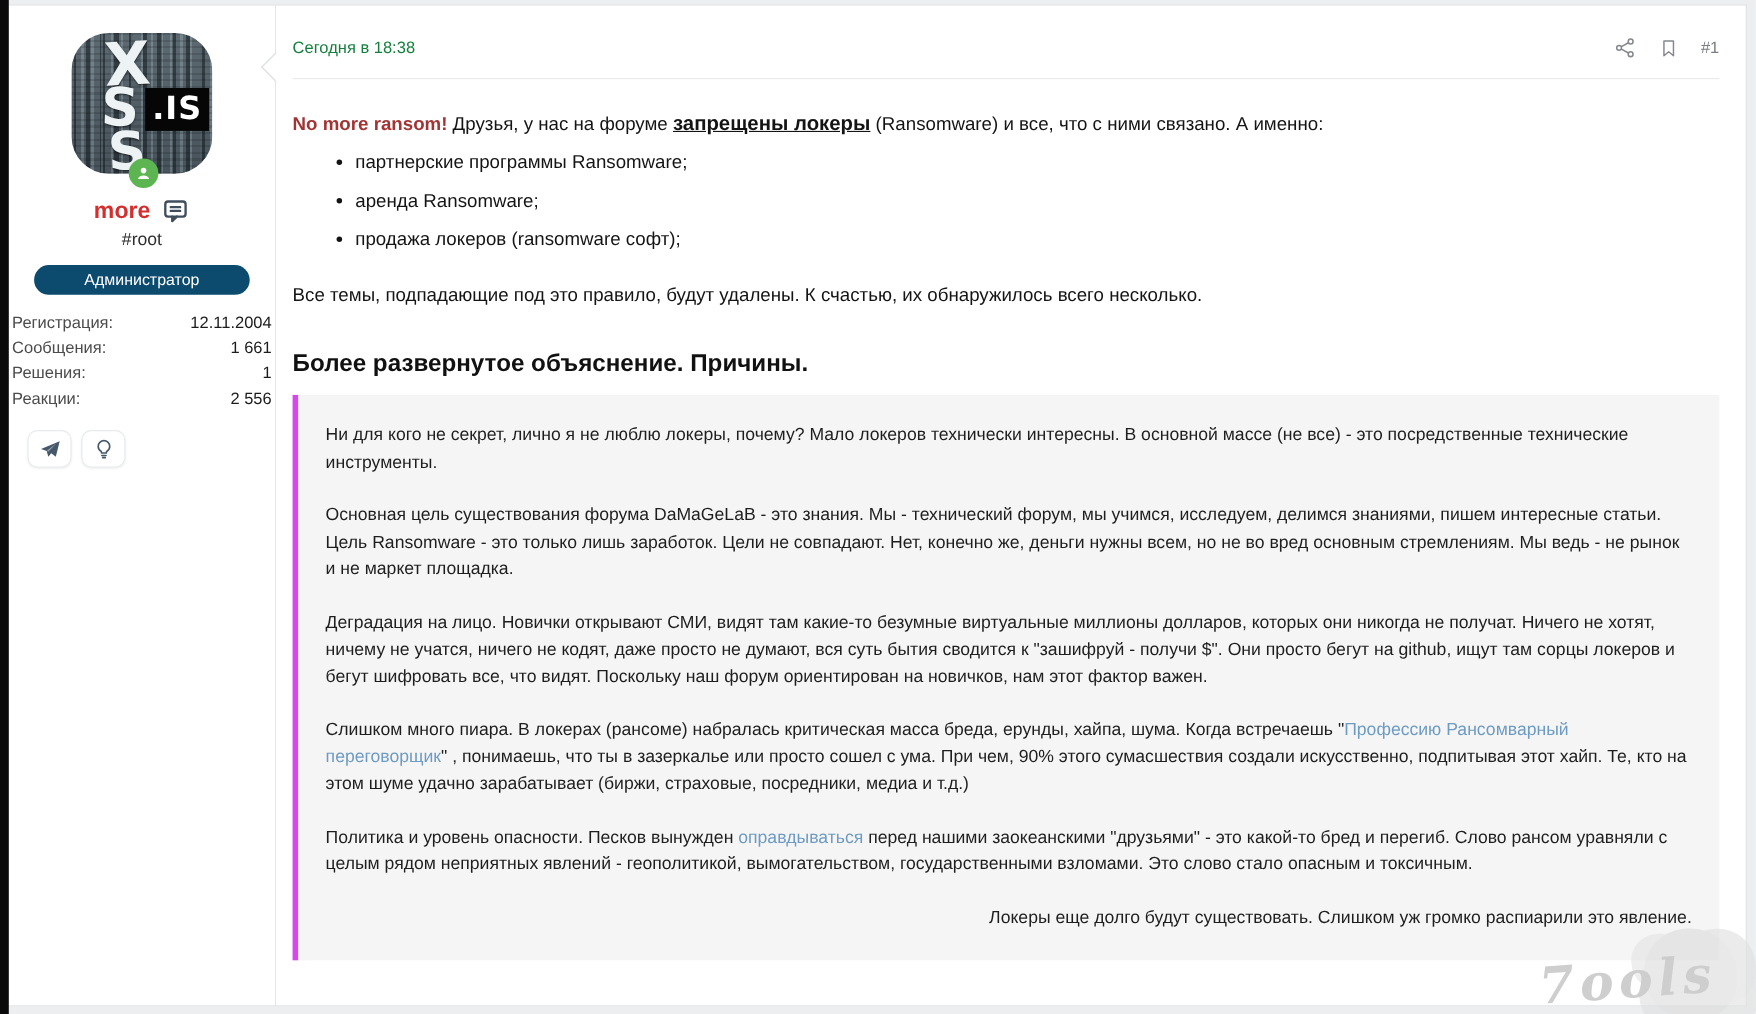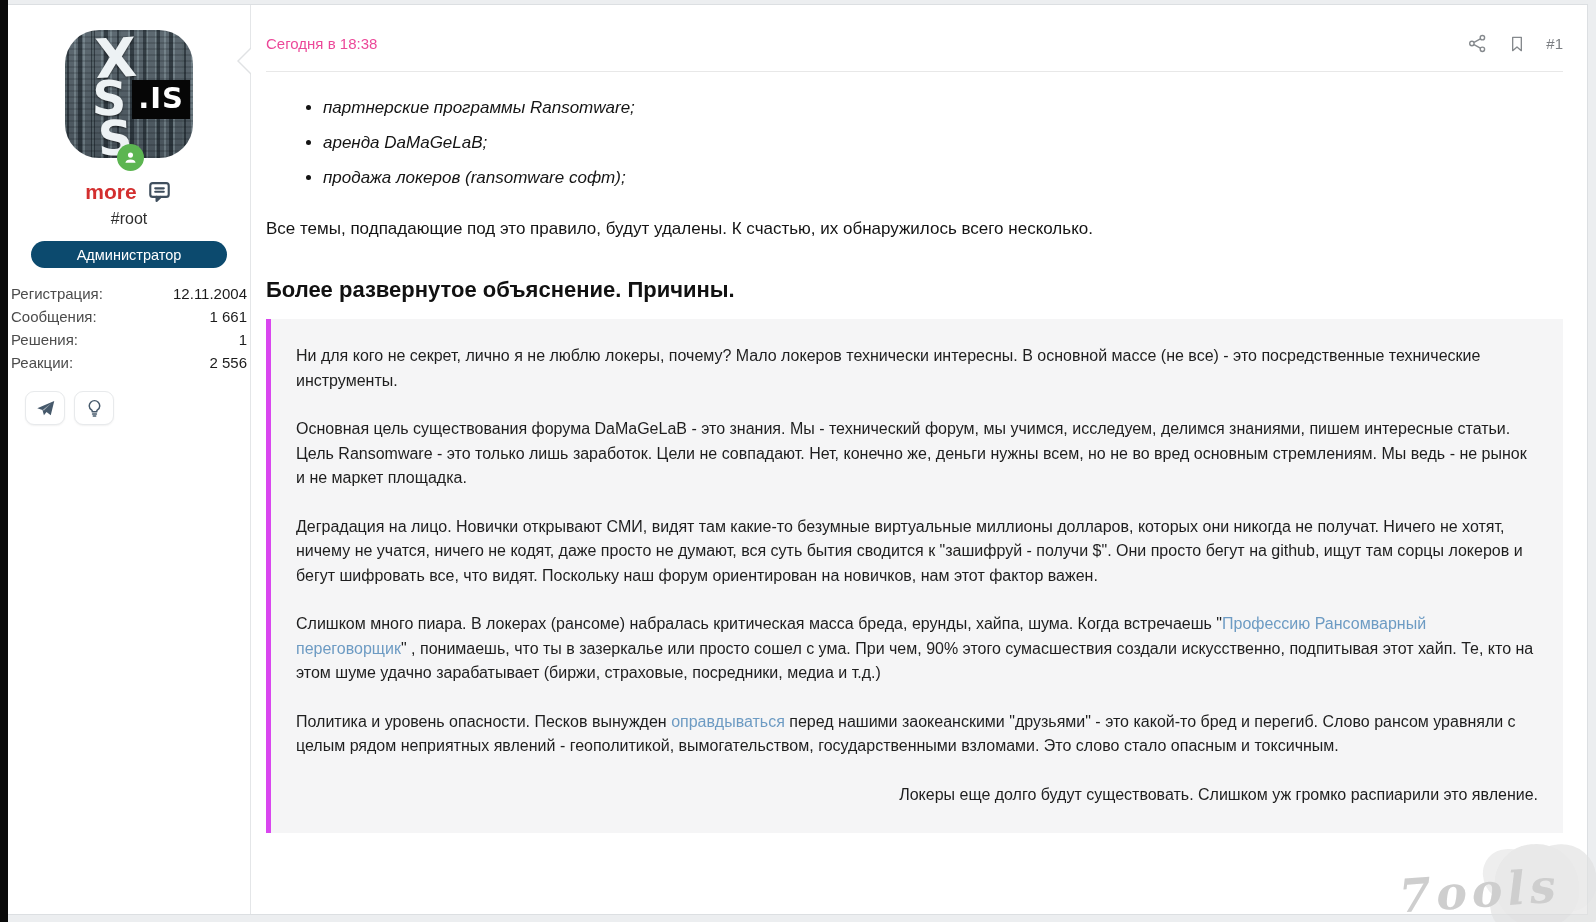--- a/index.html
+++ b/index.html
@@ -52,33 +52,33 @@
     box-shadow:0 1px 2px rgba(0,0,0,.06); display:flex; align-items:center; justify-content:center; cursor:pointer; }
 
   
   .content { flex:1; position:relative; padding:28px 24px 0 15px; }
   .tail { position:absolute; left:-14px; top:42px; width:0; height:0;
     border:14px solid transparent; border-left:0; border-right:14px solid #e0e2e4; z-index:6; }
   .tail::after { content:""; position:absolute; left:2px; top:-13px; width:0; height:0;
     border:13px solid transparent; border-left:0; border-right:13px solid #ffffff; }
 
   .post-header { display:flex; justify-content:space-between; align-items:center; }
-  .post-date { font-size:15px; color:#ec4899; cursor:pointer; }
+  .post-date { font-size:15px; color:#15803d; cursor:pointer; }
   .header-actions { display:flex; align-items:center; gap:19px; }
   .header-actions .hicon { display:inline-flex; cursor:pointer; }
   .post-number { font-size:15px; color:#7b7e82; cursor:pointer; }
 
   .header-rule { border:none; border-top:1px solid #e8e8e8; margin:17px 0 0; }
 
   .post-body { font-size:17px; color:#141414; }
   .intro { margin-top:27px; line-height:25px; }
   .red-bold { color:#a23434; font-weight:bold; }
   .bold-underline { font-weight:bold; text-decoration:underline; font-size:18.5px; }
 
-  .post-body ul { margin:22px 0 0; padding-left:57px;font-style:italic; }
+  .post-body ul { margin:9px 0 0; padding-left:57px; }
   .post-body li { line-height:27px; margin-top:8px; }
   .after-list { margin-top:25px; line-height:25px; }
 
   .post-heading { font-size:22px; font-weight:bold; color:#111; margin:36px 0 0; }
 
   blockquote.quote { margin:16px 0 0; background:#f5f5f6; border-left:5px solid #d946ef;
     padding:25px 25px 26px; }
   .quote p { font-size:16px; line-height:24.5px; color:#1e1e1e; margin:0 0 24px; }
   .quote p:last-child { margin-bottom:0;text-align:right; }
   a.qlink { color:#6d9bc3; text-decoration:none; cursor:pointer; }
@@ -188,24 +188,25 @@
             <path d="M6.8 4h10.4v16l-5.2-4.4L6.8 20z"></path>
           </svg>
         </span>
         <span class="post-number">#1</span>
       </div>
     </div>
 
     <hr class="header-rule">
 
     <div class="post-body">
+      <p class="intro"><span class="red-bold">No more ransom!</span><span> Друзья, у нас на форуме </span><span class="bold-underline">запрещены локеры</span><span> (Ransomware) и все, что с ними связано. А именно:</span></p>
 
       <ul>
         <li>партнерские программы Ransomware;</li>
-        <li>аренда DaMaGeLaB;</li>
+        <li>аренда Ransomware;</li>
         <li>продажа локеров (ransomware софт);</li>
       </ul>
 
       <p class="after-list">Все темы, подпадающие под это правило, будут удалены. К счастью, их обнаружилось всего несколько.</p>
 
       <h2 class="post-heading">Более развернутое объяснение. Причины.</h2>
 
       <blockquote class="quote">
         <p>Ни для кого не секрет, лично я не люблю локеры, почему? Мало локеров технически интересны. В основной массе (не все) - это посредственные технические инструменты.</p>
         <p>Основная цель существования форума DaMaGeLaB - это знания. Мы - технический форум, мы учимся, исследуем, делимся знаниями, пишем интересные статьи. Цель Ransomware - это только лишь заработок. Цели не совпадают. Нет, конечно же, деньги нужны всем, но не во вред основным стремлениям. Мы ведь - не рынок и не маркет площадка.</p>

